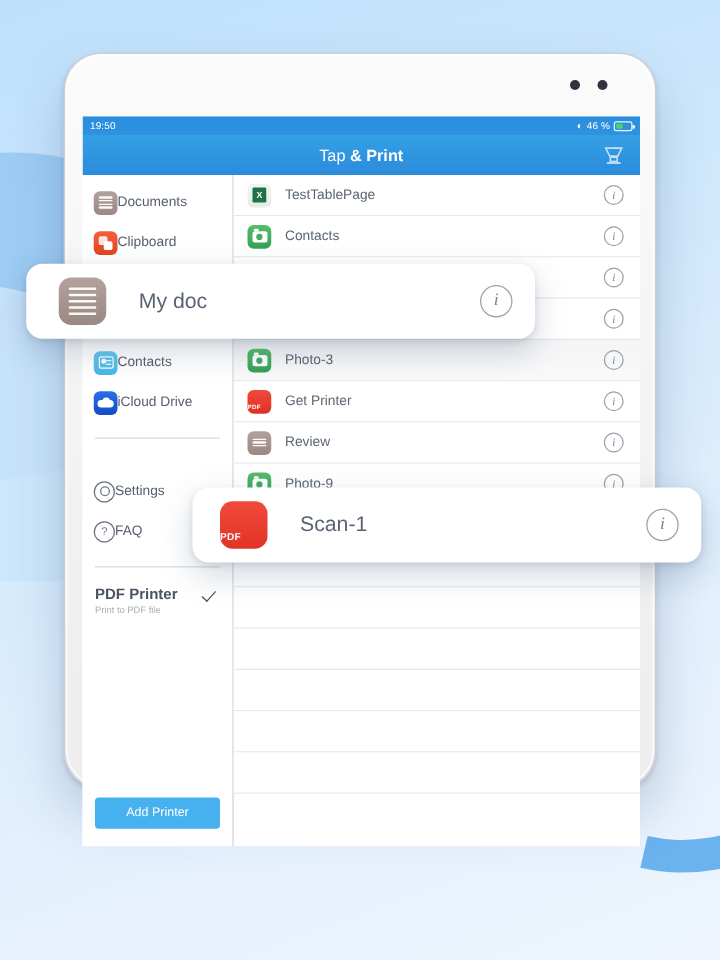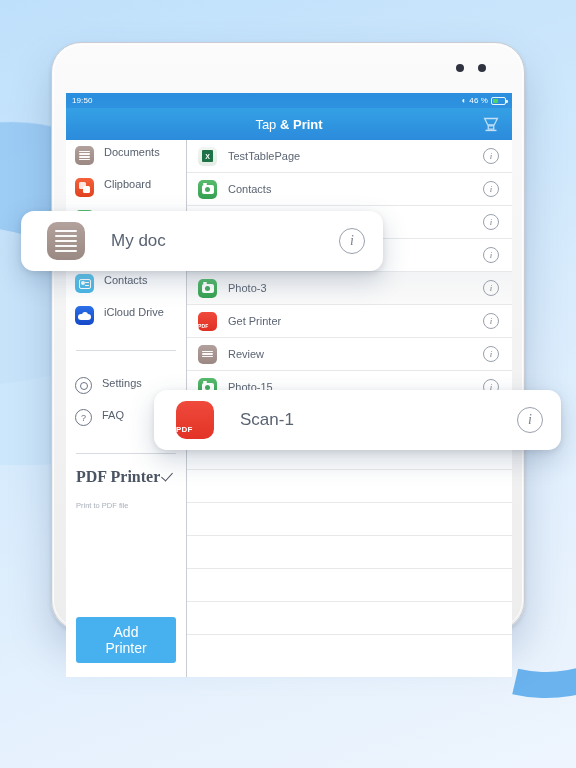--- a/index.html
+++ b/index.html
@@ -122,22 +122,22 @@
     width: 121px; flex: 0 0 121px;
     border-right: 1px solid #c9ccd1;
     display: flex; flex-direction: column;
     padding-top: 6px; position: relative;
     background: #fff;
   }
   .content { flex: 1; background: #fff; position: relative; }
 
   
   .side-row {
-    display: flex; align-items: flex-start;
-    height: 32px; padding-left: 9px; gap: 10px;
+    display: flex; align-items: center;
+    height: 32px; padding-left: 9px; 
   }
   .side-label { font-size: 11px; color: #57606e; }
   .app-ic {
     width: 19px; height: 19px; border-radius: 5px; flex: 0 0 19px;
     display: flex; align-items: center; justify-content: center;
     position: relative; overflow: hidden;
   }
   .ic-doc   { background: linear-gradient(180deg,#b2a09c,#9b8883); }
   .ic-clip  { background: linear-gradient(180deg,#f4603a,#e2431f); }
   .ic-photo { background: linear-gradient(180deg,#58bb6c,#35a152); }
@@ -183,32 +183,32 @@
   .circ-ic {
     width: 17px; height: 17px; border-radius: 50%;
     border: 1.3px solid #6d7684;
     display: flex; align-items: center; justify-content: center;
     font-size: 9px; color: #6d7684; flex: 0 0 17px;
   }
   .gear-inner { width:8px;height:8px;border-radius:50%;border:1.3px solid #6d7684; }
   .sep-line { height:1px; background:#d8dbe0; margin: 12px 10px 0 10px; }
 
   .printer-block { padding: 14px 10px 0 10px; display:flex; align-items:flex-start; }
-  .printer-name { font-size: 16px; font-weight: 700; color: #4b5462; font-family: Liberation Serif, serif; }
-  .printer-sub { font-size: 7.5px; color: #a9b0ba; margin-top: 15px; }
+  .printer-name { font-size: 12px; font-weight: 700; color: #4b5462; }
+  .printer-sub { font-size: 7.5px; color: #a9b0ba; margin-top: 1px; }
   .checkmark { margin-left:auto; width:14px;height:14px; position:relative; }
   .checkmark::after{
     content:""; position:absolute; left:2px; top:2px;
     width:5px;height:10px; border:solid #4a5260; border-width:0 1.6px 1.6px 0;
     transform: rotate(42deg);
   }
   .add-printer {
     margin: auto 10px 14px 10px;
     background: #47b0ef; color:#fff; text-align:center;
-    font-size: 14px; padding: 7px 16px; border-radius: 3px;
+    font-size: 10px; padding: 7px 16px; border-radius: 3px;
   }
 
   
   .list-row {
     display:flex; align-items:center; height: 33px;
     padding: 0 0 0 11px; gap: 11px;
     border-bottom: 1px solid #e6e8ea;
     background: #fff;
   }
   .list-row.empty { gap:0; }
@@ -228,21 +228,21 @@
   
   .float-card {
     position: absolute;
     background: #fff;
     border-radius: 13px;
     box-shadow: 0 10px 26px rgba(45,75,110,.22), 0 2px 6px rgba(0,0,0,.10);
     display: flex; align-items: center;
     z-index: 40;
   }
   #card-mydoc {
-    left: 21px; top: 211px; width: 362px; height: 60px;
+    left: 21px; top: 211px; width: 407px; height: 60px;
     padding: 0 18px 0 26px;
   }
   #card-scan {
     left: 154px; top: 390px; width: 407px; height: 60px;
     padding: 0 18px 0 22px;
   }
   .card-ic {
     width: 38px; height: 38px; border-radius: 10px; flex:0 0 38px;
     display:flex;align-items:center;justify-content:center;position:relative;
   }
@@ -440,21 +440,21 @@
               </span>
             </span>
           <span class="row-label">Review</span>
           <span class="info-btn">i</span>
         </div>
 
         <div class="list-row">
           <span class="row-ic ic-photo">
               <span class="cam-glyph"></span>
             </span>
-          <span class="row-label">Photo-15</span>
+          <span class="row-label">Photo-9</span>
           <span class="info-btn">i</span>
         </div>
 
         <div class="list-row empty shaded"></div>
         <div class="list-row empty"></div>
         <div class="list-row empty"></div>
         <div class="list-row empty"></div>
         <div class="list-row empty"></div>
         <div class="list-row empty"></div>
         <div class="list-row empty"></div>

